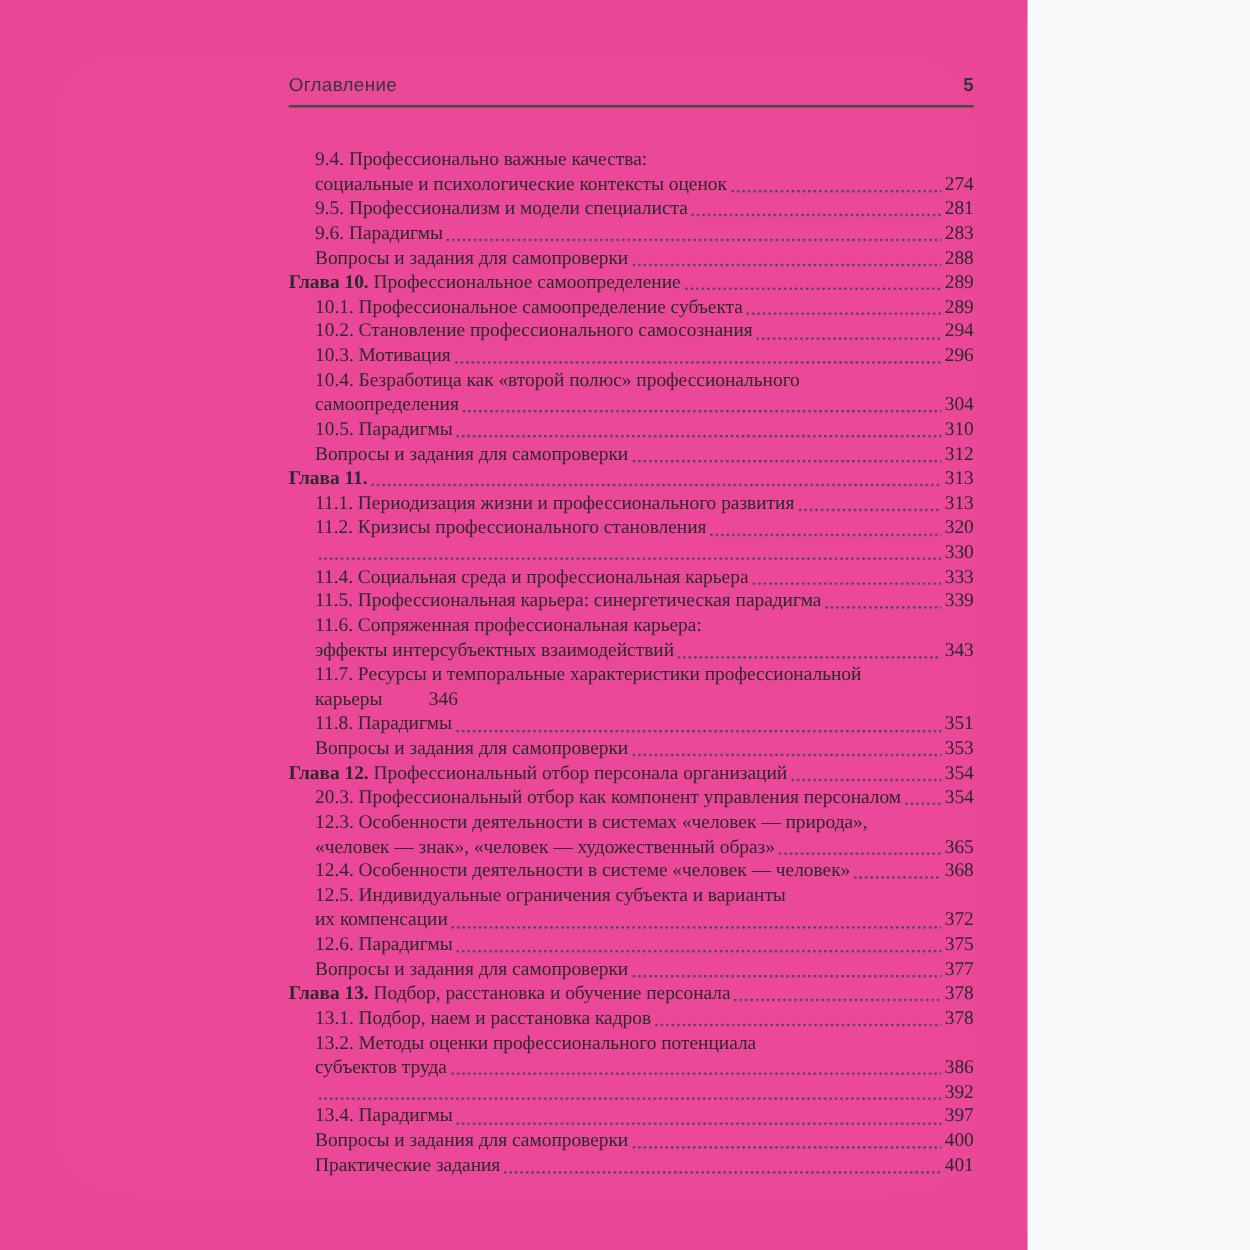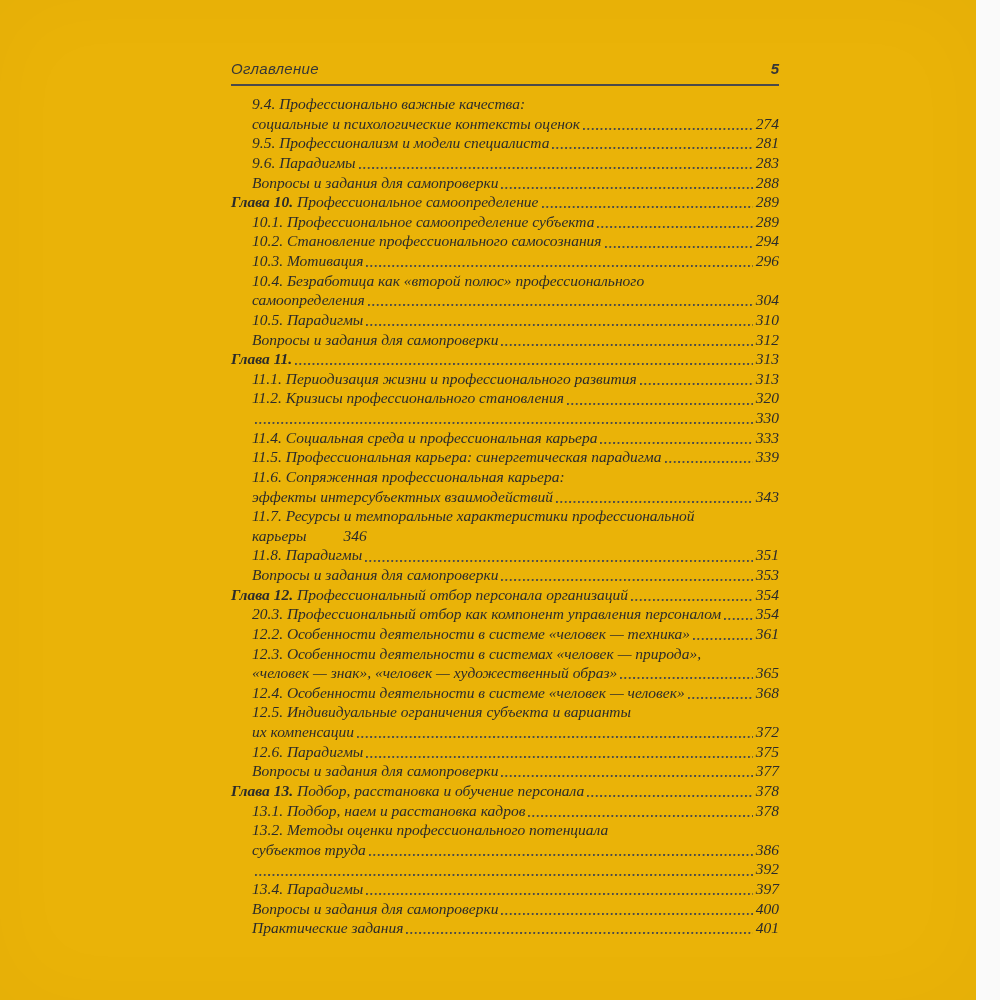--- a/index.html
+++ b/index.html
@@ -3,25 +3,24 @@
 <meta charset="utf-8">
 <style>
   html, body { margin: 0; padding: 0; }
   body {
     width: 1000px; height: 1000px;
     background: #fafafa;
     font-family: "Liberation Serif", serif;
   }
   .book-page {
     position: relative;
-    width: 976px; height: 1000px;
-    background: #eab308;
+    width: 822px; height: 1000px;
+    background: #ec4899;
     box-shadow: inset 0 0 90px rgba(0,0,0,0.025);
     overflow: hidden;
-    font-style: italic;
   }
   .content {
     position: absolute;
     left: 231px; top: 60px;
     width: 548px;
   }
   .toc-header {
     display: flex;
     justify-content: space-between;
     align-items: baseline;
@@ -34,21 +33,21 @@
   .toc-title {
     font-size: 15px;
     font-weight: 500;
     letter-spacing: 0.3px;
   }
   .toc-pageno {
     font-size: 15px;
     font-weight: 700;
   }
   .toc-list {
-    margin-top: 8px;
+    margin-top: 32px;
     font-size: 15.5px;
     color: #2b2b2b;
   }
   .row {
     display: flex;
     height: 19.63px;
     line-height: 19.63px;
     white-space: pre;
   }
   .row.i1 { padding-left: 21px; }
@@ -101,21 +100,20 @@
         <div class="row i1"><span class="t">11.4. Социальная среда и профессиональная карьера</span><span class="leader"></span><span class="page-num">333</span></div>
         <div class="row i1"><span class="t">11.5. Профессиональная карьера: синергетическая парадигма</span><span class="leader"></span><span class="page-num">339</span></div>
         <div class="row i1"><span class="t">11.6. Сопряженная профессиональная карьера:</span></div>
         <div class="row i1"><span class="t">эффекты интерсубъектных взаимодействий</span><span class="leader"></span><span class="page-num">343</span></div>
         <div class="row i1"><span class="t">11.7. Ресурсы и темпоральные характеристики профессиональной</span></div>
         <div class="row i1"><span class="t">карьеры</span><span class="page-num gap-page">346</span></div>
         <div class="row i1"><span class="t">11.8. Парадигмы</span><span class="leader"></span><span class="page-num">351</span></div>
         <div class="row i1"><span class="t">Вопросы и задания для самопроверки</span><span class="leader"></span><span class="page-num">353</span></div>
         <div class="row"><b>Глава 12.</b><span class="t"> Профессиональный отбор персонала организаций</span><span class="leader"></span><span class="page-num">354</span></div>
         <div class="row i1"><span class="t">20.3. Профессиональный отбор как компонент управления персоналом</span><span class="leader"></span><span class="page-num">354</span></div>
-        <div class="row i1"><span class="t">12.2. Особенности деятельности в системе «человек — техника»</span><span class="leader"></span><span class="page-num">361</span></div>
         <div class="row i1"><span class="t">12.3. Особенности деятельности в системах «человек — природа»,</span></div>
         <div class="row i1"><span class="t">«человек — знак», «человек — художественный образ»</span><span class="leader"></span><span class="page-num">365</span></div>
         <div class="row i1"><span class="t">12.4. Особенности деятельности в системе «человек — человек»</span><span class="leader"></span><span class="page-num">368</span></div>
         <div class="row i1"><span class="t">12.5. Индивидуальные ограничения субъекта и варианты</span></div>
         <div class="row i1"><span class="t">их компенсации</span><span class="leader"></span><span class="page-num">372</span></div>
         <div class="row i1"><span class="t">12.6. Парадигмы</span><span class="leader"></span><span class="page-num">375</span></div>
         <div class="row i1"><span class="t">Вопросы и задания для самопроверки</span><span class="leader"></span><span class="page-num">377</span></div>
         <div class="row"><b>Глава 13.</b><span class="t"> Подбор, расстановка и обучение персонала</span><span class="leader"></span><span class="page-num">378</span></div>
         <div class="row i1"><span class="t">13.1. Подбор, наем и расстановка кадров</span><span class="leader"></span><span class="page-num">378</span></div>
         <div class="row i1"><span class="t">13.2. Методы оценки профессионального потенциала</span></div>

